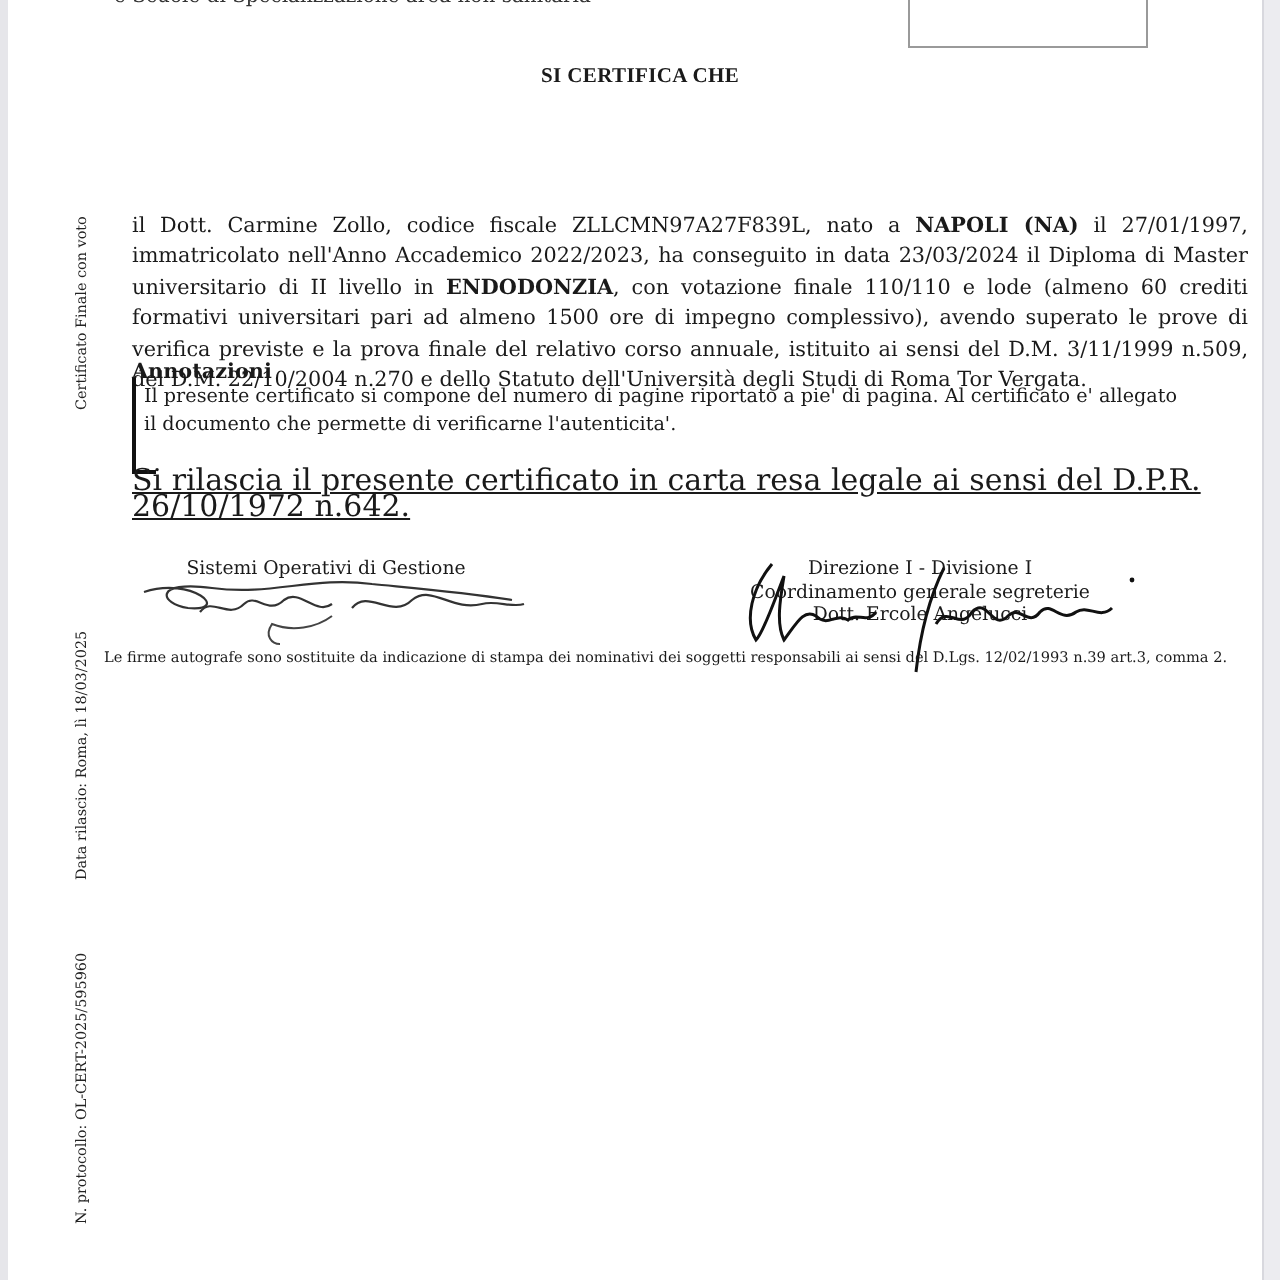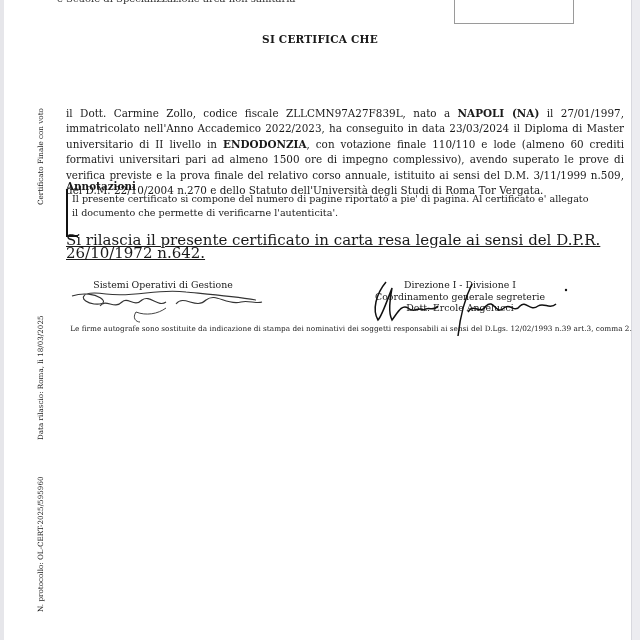--- a/index.html
+++ b/index.html
@@ -21,21 +21,21 @@
     .top-cut {
       position: absolute; left: 57px; top: -7px;
       font-size: 10px; white-space: nowrap; color: #333;
     }
     .stamp-box {
       position: absolute; left: 454px; top: -4px; width: 118px; height: 27px;
       border: 1px solid #9a9a9a; border-top: none; background: #fff;
     }
     .title {
       position: absolute; left: 0; width: 640px; top: 33px; text-align: center;
-      font-size: 10.5px; font-weight: bold; letter-spacing: 0.2px;
+      font-size: 10.5px; font-weight: bold; letter-spacing: 0.2px; font-family: Liberation Serif, serif;
     }
     .body-para {
       position: absolute; left: 66px; top: 70px; width: 558px;
       font-size: 10.4px; line-height: 15.4px; text-align: justify;
       text-align-last: left;
       margin-top: 36px;
     }
     .body-para b { font-weight: bold; }
     .annot-title {
       position: absolute; left: 66px; top: 180px;
@@ -58,22 +58,22 @@
     }
     .sig-block {
       position: absolute; text-align: center; font-size: 9.4px; line-height: 11.5px;
     }
     .sig-left { left: 88px; top: 279px; width: 150px; }
     .sig-right { left: 362px; top: 279px; width: 196px; }
     .signature {
       position: absolute; pointer-events: none;
     }
     .footnote {
-      position: absolute; left: 66px; top: 324px; width: 570px;
-      font-size: 7.3px; white-space: nowrap; text-align: center;
+      position: absolute; left: 52px; top: 324px; width: 570px;
+      font-size: 7.3px; white-space: nowrap;
     }
     .vert {
       position: absolute; left: 36px; font-size: 7.2px; white-space: nowrap;
       transform-origin: left top; transform: rotate(-90deg);
       color: #222;
     }
   </style>
 </head>
 <body>
 

